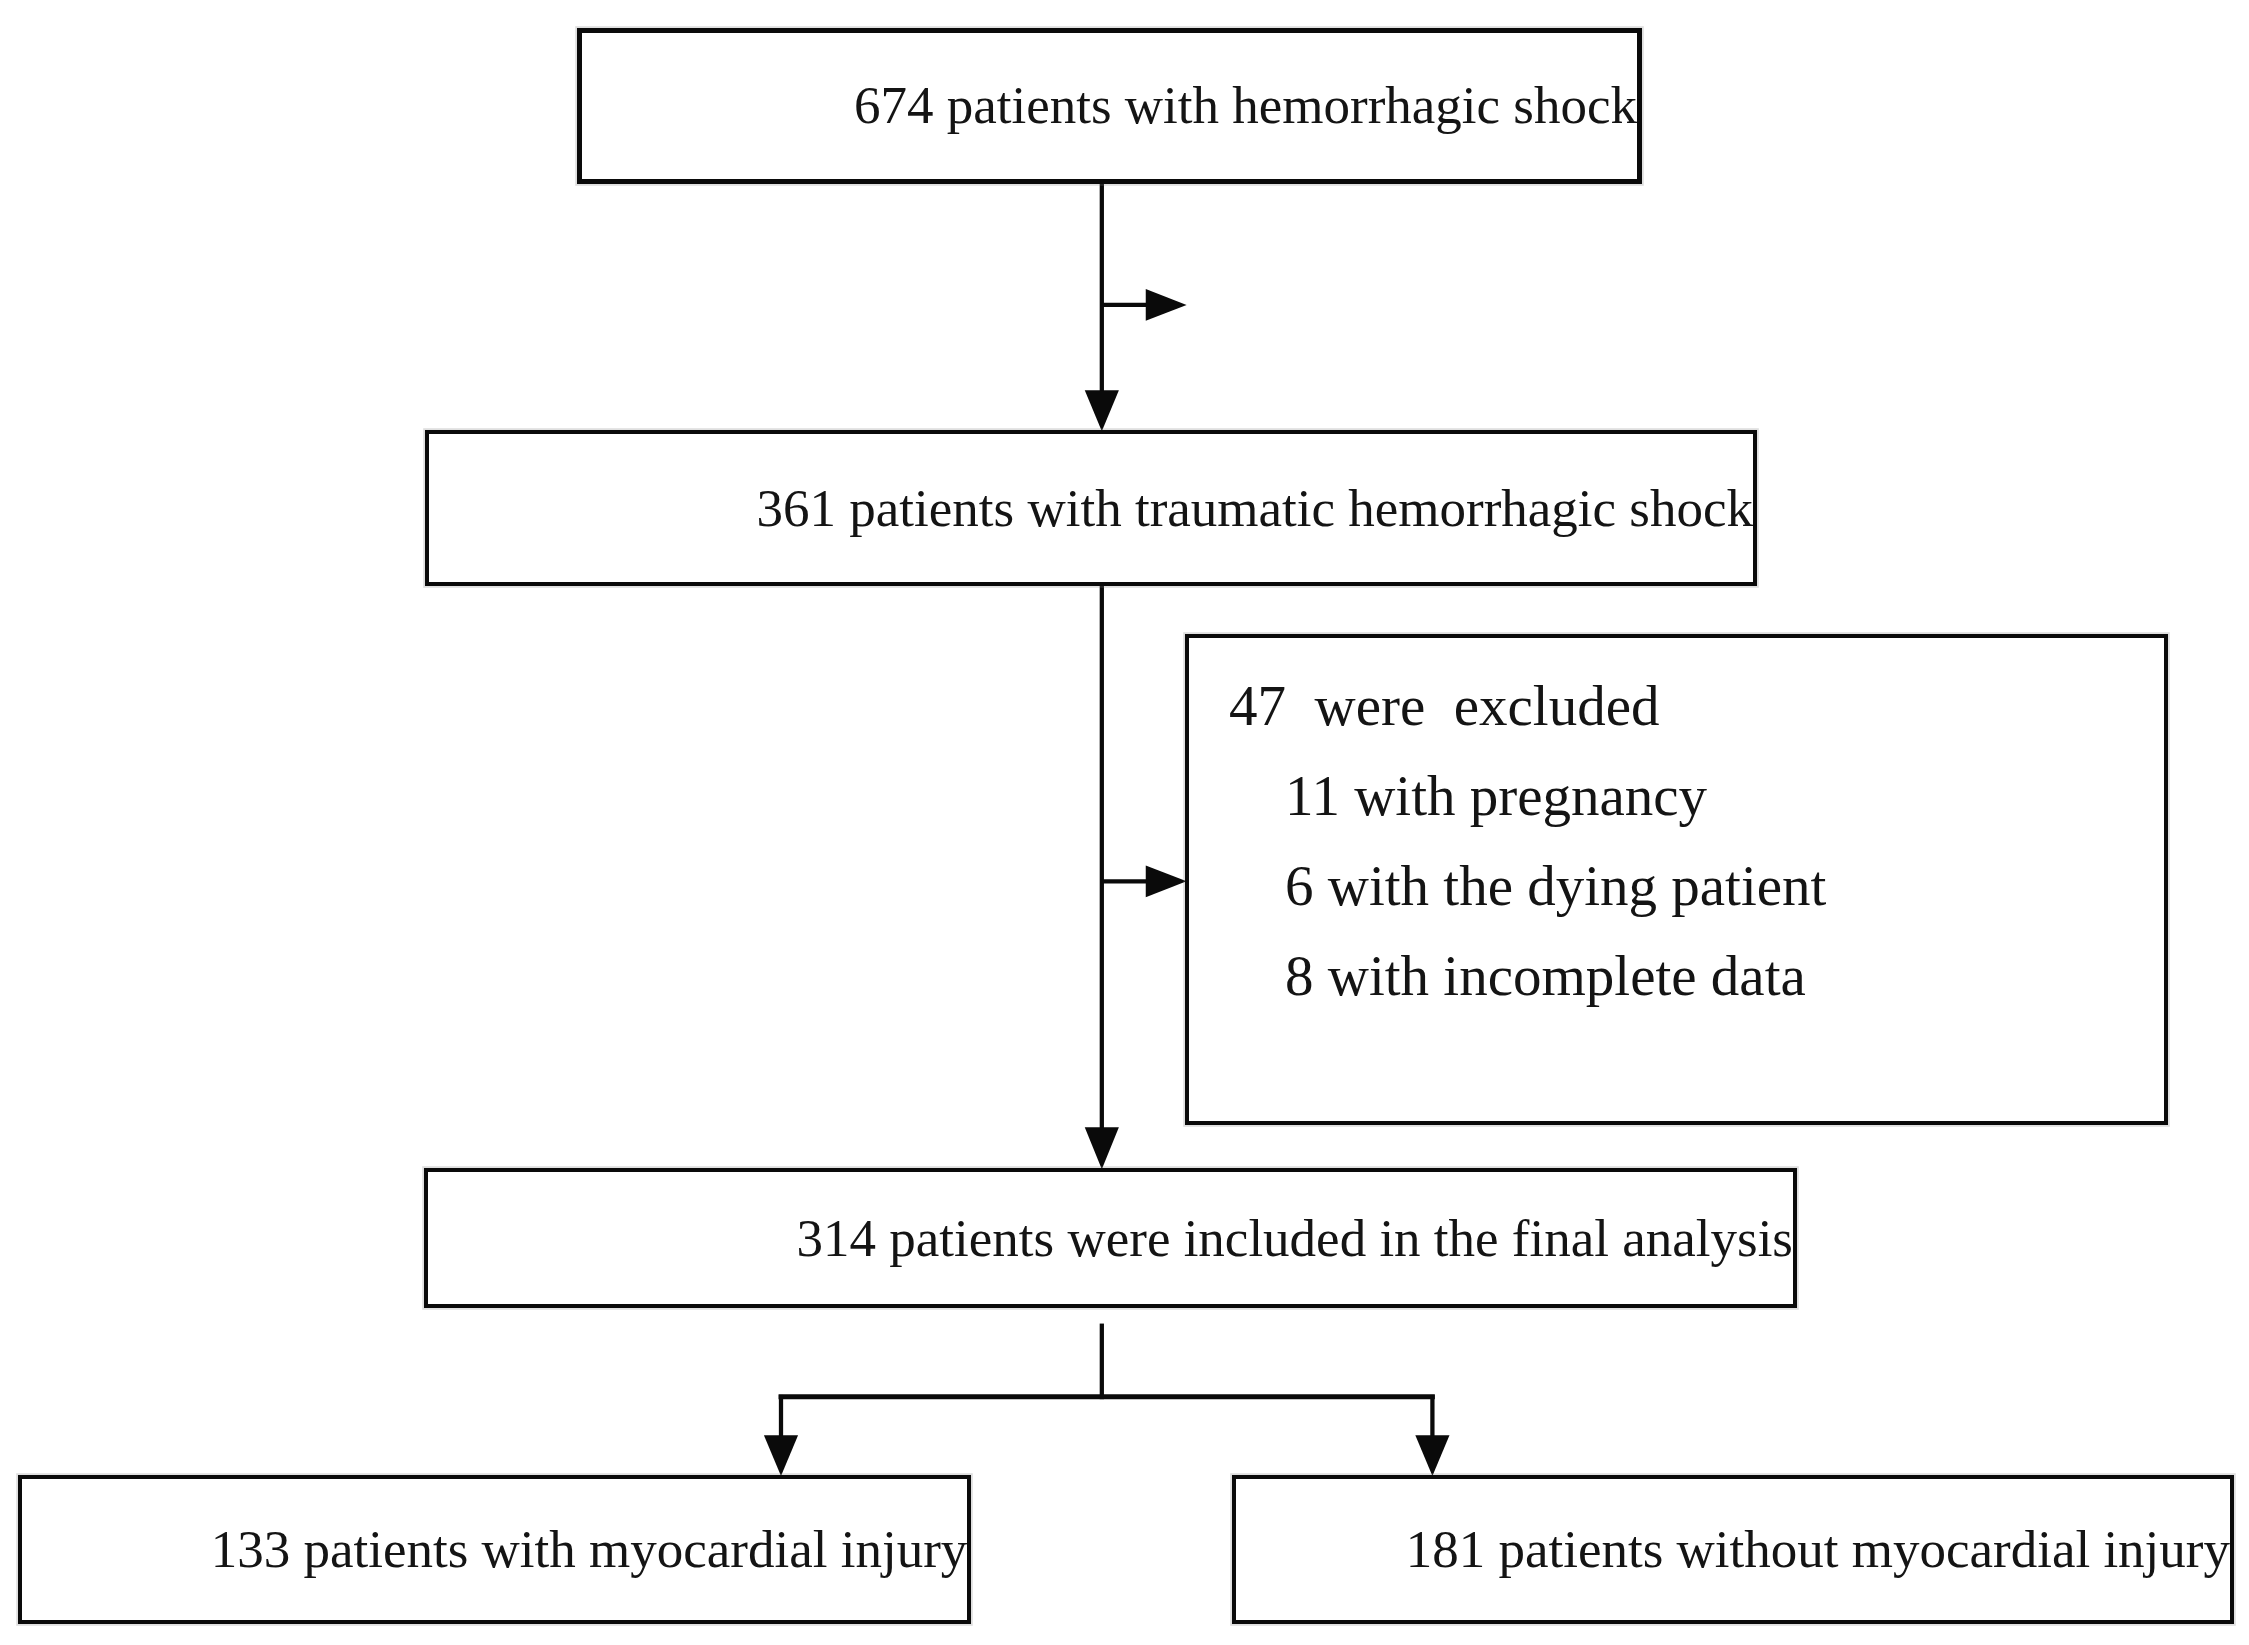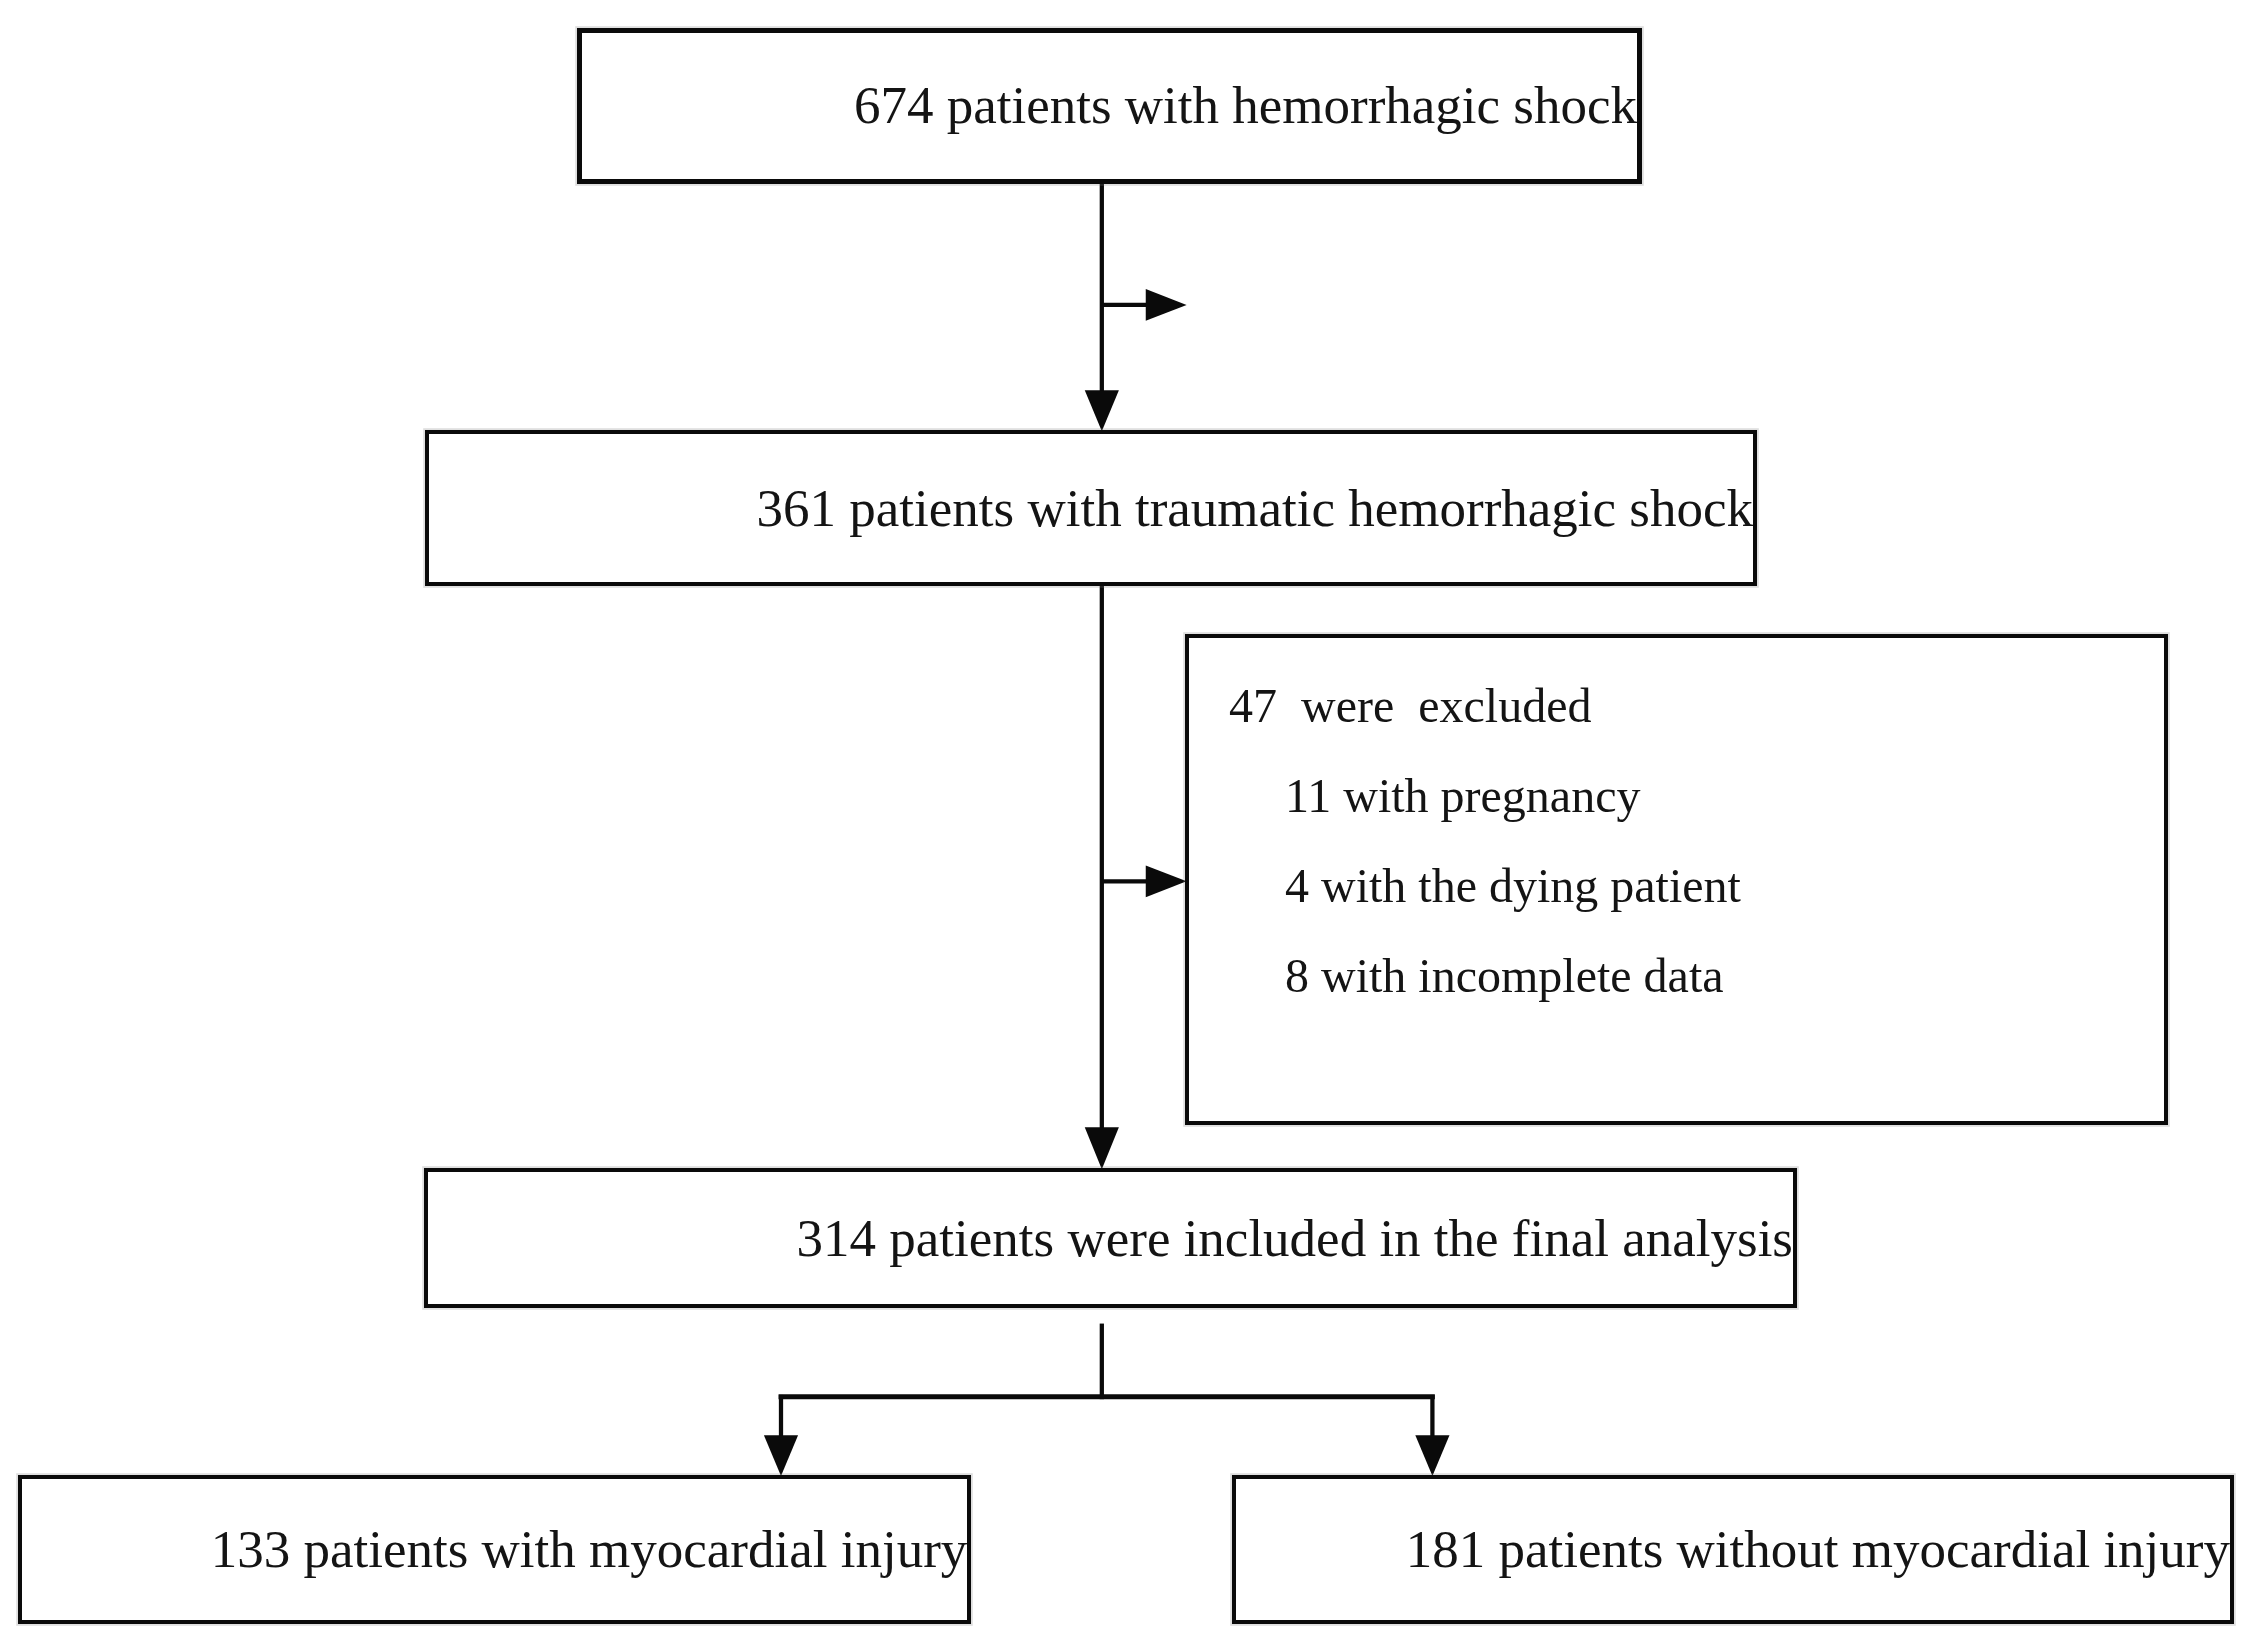--- a/index.html
+++ b/index.html
@@ -53,21 +53,21 @@
     justify-content: flex-start;
     text-align: left;
     padding-left: 39px;
   }
   .box.multiline {
     flex-direction: column;
     align-items: stretch;
     justify-content: flex-start;
     text-align: left;
     padding-top: 22.6px;
-    font-size: 48px;
+    font-size: 57px;
   }
   .ex-line {
     height: 90px;
     line-height: 90px;
     padding-left: 96px;
     white-space: pre-wrap;
   }
   .ex-line.ex-header { padding-left: 40px; }
 
   
@@ -127,21 +127,21 @@
   </div>
 
 
   <div id="box-traumatic" class="box">
     <span>361 patients with traumatic hemorrhagic shock</span>
   </div>
 
   <div id="box-excluded" class="box multiline">
     <div class="ex-line ex-header">47  were  excluded</div>
     <div class="ex-line">11 with pregnancy</div>
-    <div class="ex-line">4 with the dying patient</div>
+    <div class="ex-line">6 with the dying patient</div>
     <div class="ex-line">8 with incomplete data</div>
   </div>
 
   <div id="box-final" class="box">
     <span>314 patients were included in the final analysis</span>
   </div>
 
   <div id="box-injury" class="box">
     <span>133 patients with myocardial injury</span>
   </div>

